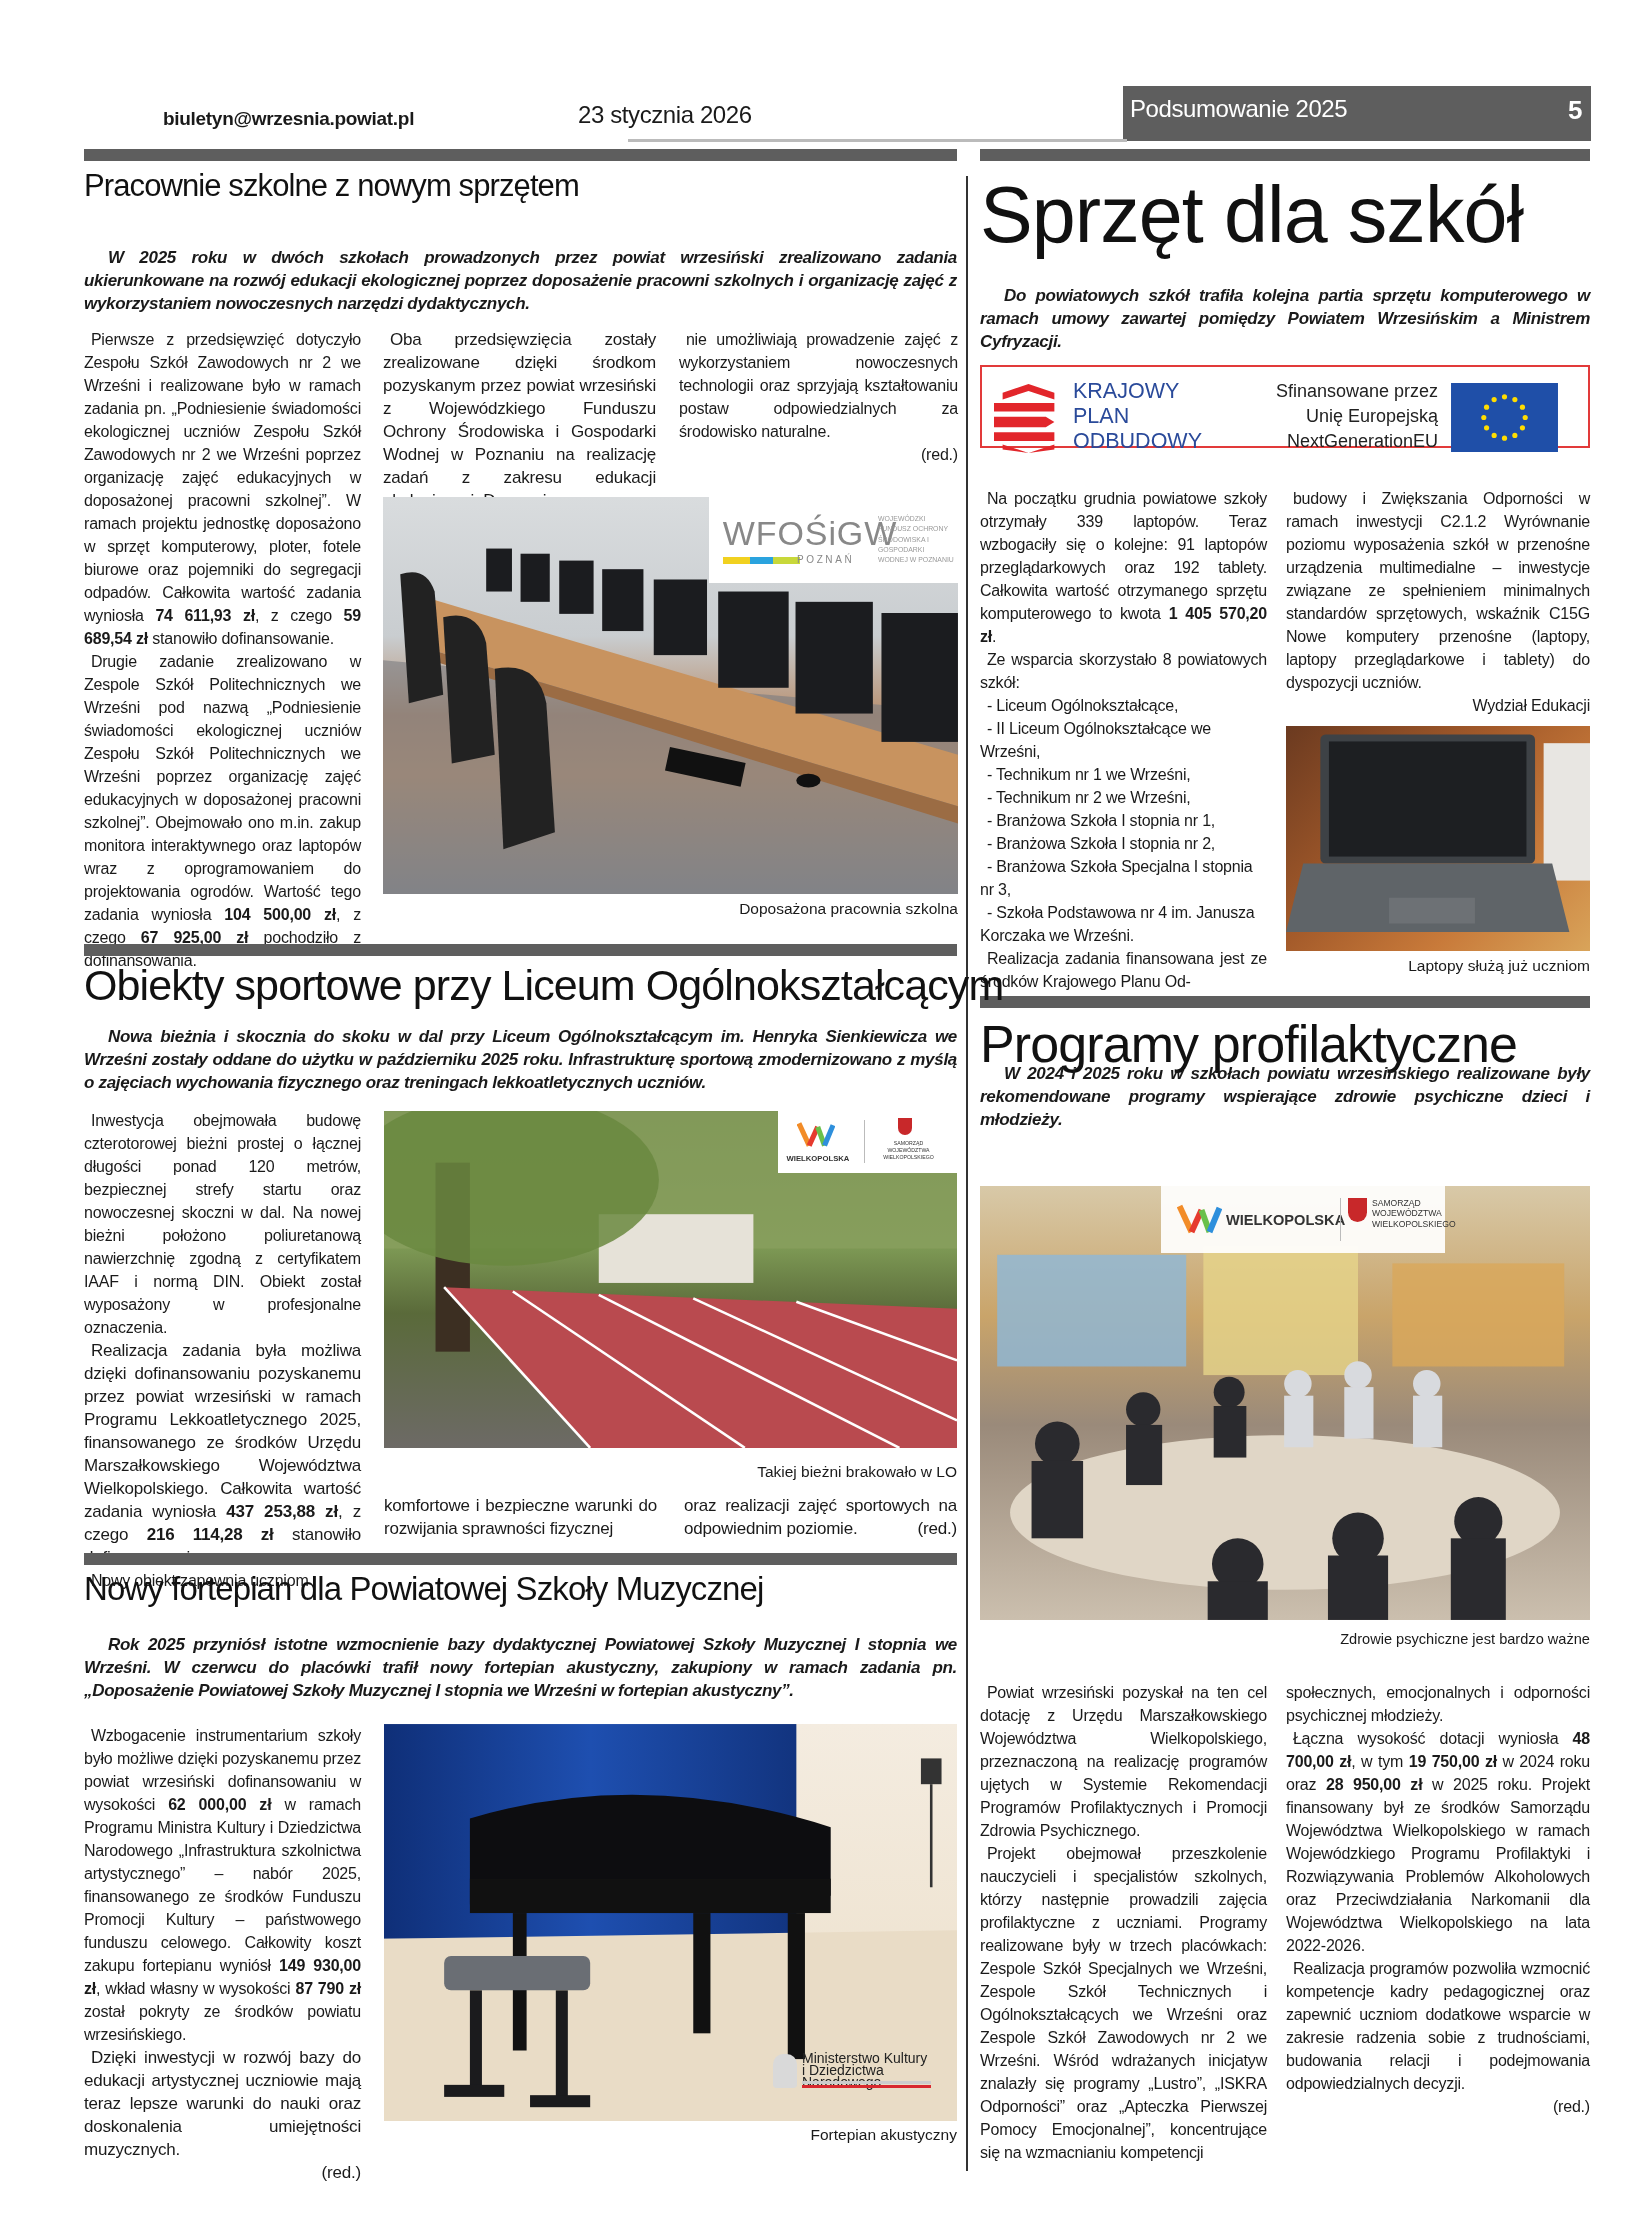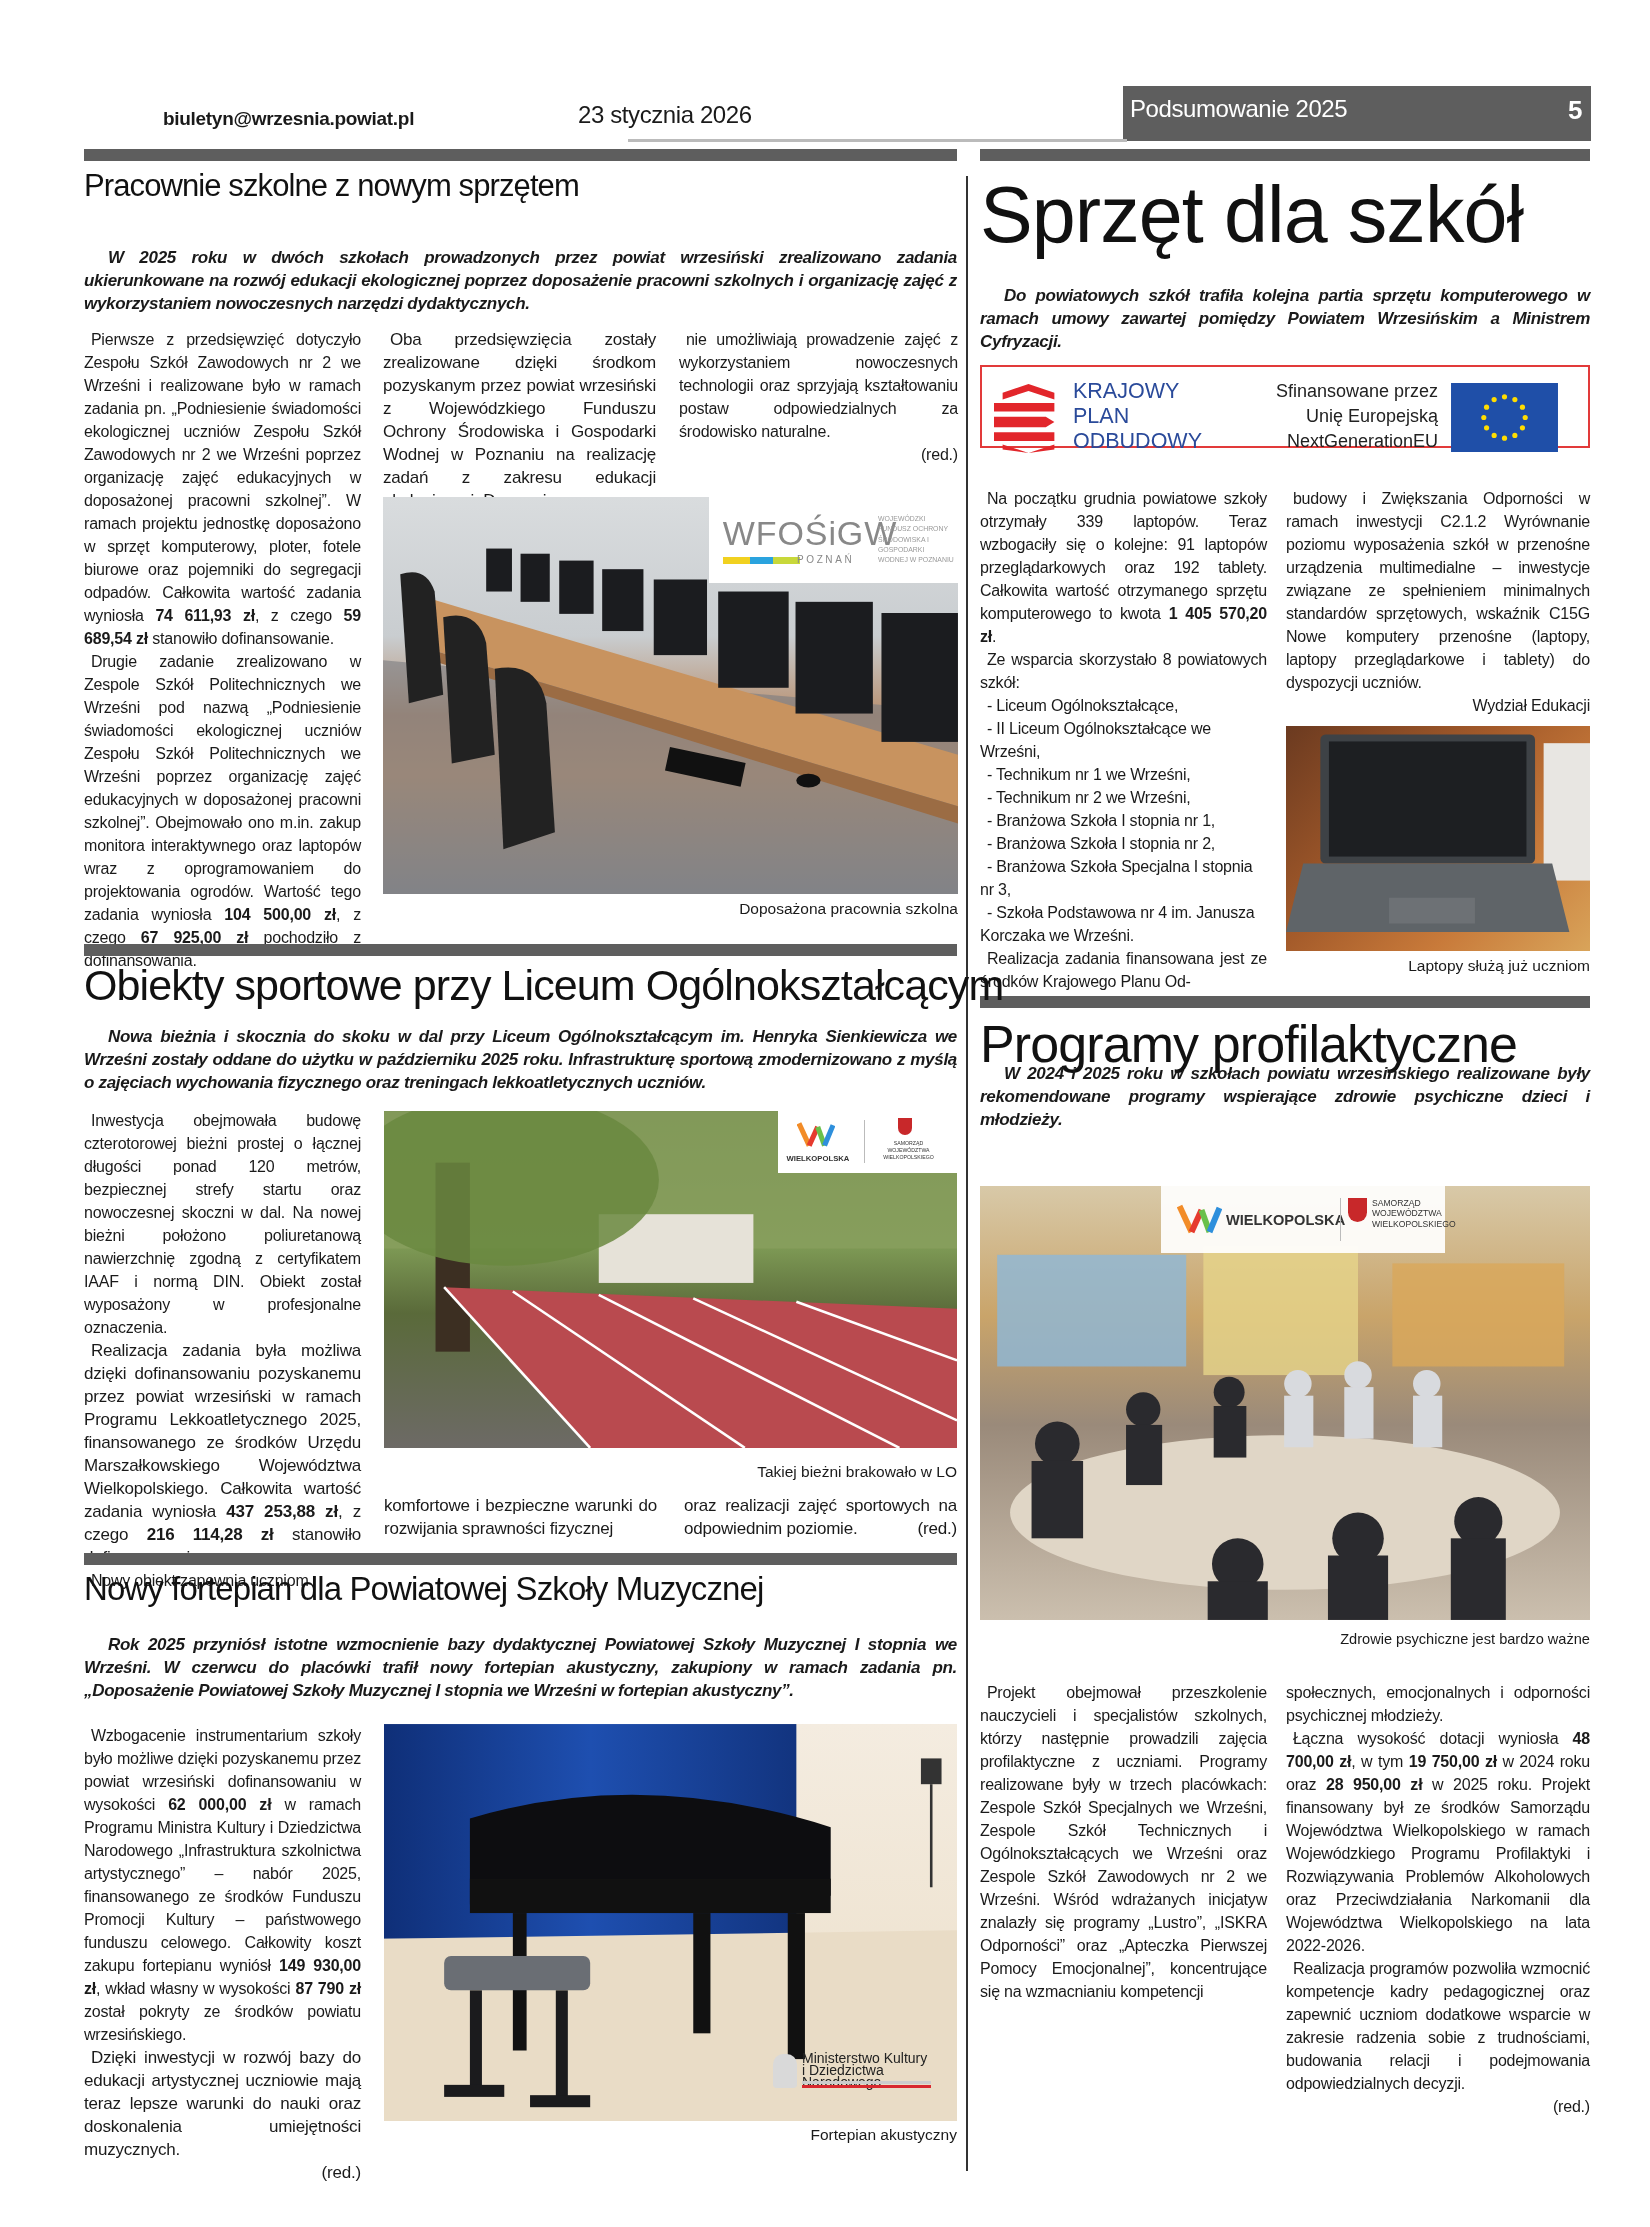--- a/index.html
+++ b/index.html
@@ -273,20 +273,21 @@
       <div class="abs" style="left:211px;top:12px;font-size:8.6px;line-height:10.3px;color:#333;">
         <div>SAMORZĄD</div>
         <div>WOJEWÓDZTWA</div>
         <div>WIELKOPOLSKIEGO</div>
       </div>
     </div>
   </div>
   <div class="abs caption" style="left:980px;top:1631px;width:610px;font-family:'Liberation Sans',sans-serif;font-size:14.6px;">Zdrowie psychiczne jest bardzo ważne</div>
 
   <div class="abs col" style="left:980px;top:1681px;width:287px;">
+    <p>Powiat wrzesiński pozyskał na ten cel dotację z Urzędu Marszałkowskiego Województwa Wielkopolskiego, przeznaczoną na realizację programów ujętych w Systemie Rekomendacji Programów Profilaktycznych i Promocji Zdrowia Psychicznego.</p>
     <p>Projekt obejmował przeszkolenie nauczycieli i specjalistów szkolnych, którzy następnie prowadzili zajęcia profilaktyczne z uczniami. Programy realizowane były w trzech placówkach: Zespole Szkół Specjalnych we Wrześni, Zespole Szkół Technicznych i Ogólnokształcących we Wrześni oraz Zespole Szkół Zawodowych nr 2 we Wrześni. Wśród wdrażanych inicjatyw znalazły się programy „Lustro”, „ISKRA Odporności” oraz „Apteczka Pierwszej Pomocy Emocjonalnej”, koncentrujące się na wzmacnianiu kompetencji</p>
   </div>
   <div class="abs col" style="left:1286px;top:1681px;width:304px;">
     <p style="text-indent:0;">społecznych, emocjonalnych i odporności psychicznej młodzieży.</p>
     <p><span>Łączna wysokość dotacji wyniosła </span><b>48 700,00 zł</b><span>, w tym </span><b>19 750,00 zł</b><span> w 2024 roku oraz </span><b>28 950,00 zł</b><span> w 2025 roku. Projekt finansowany był ze środków Samorządu Województwa Wielkopolskiego w ramach Wojewódzkiego Programu Profilaktyki i Rozwiązywania Problemów Alkoholowych oraz Przeciwdziałania Narkomanii dla Województwa Wielkopolskiego na lata 2022-2026.</span></p>
     <p>Realizacja programów pozwoliła wzmocnić kompetencje kadry pedagogicznej oraz zapewnić uczniom dodatkowe wsparcie w zakresie radzenia sobie z trudnościami, budowania relacji i podejmowania odpowiedzialnych decyzji.</p>
     <p class="red">(red.)</p>
   </div>
 </section>
 

